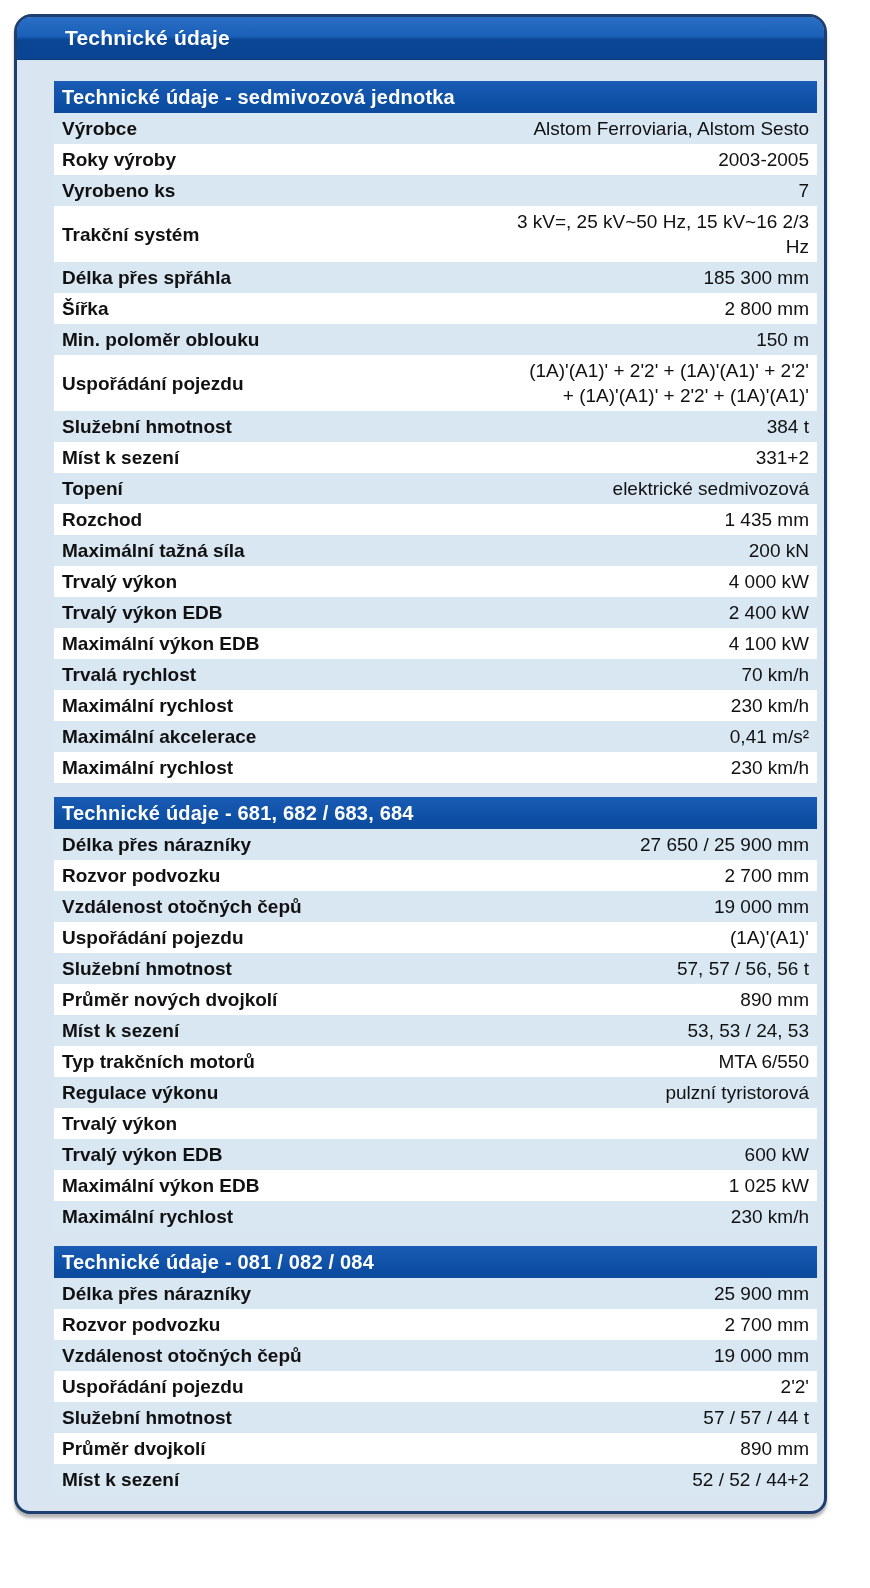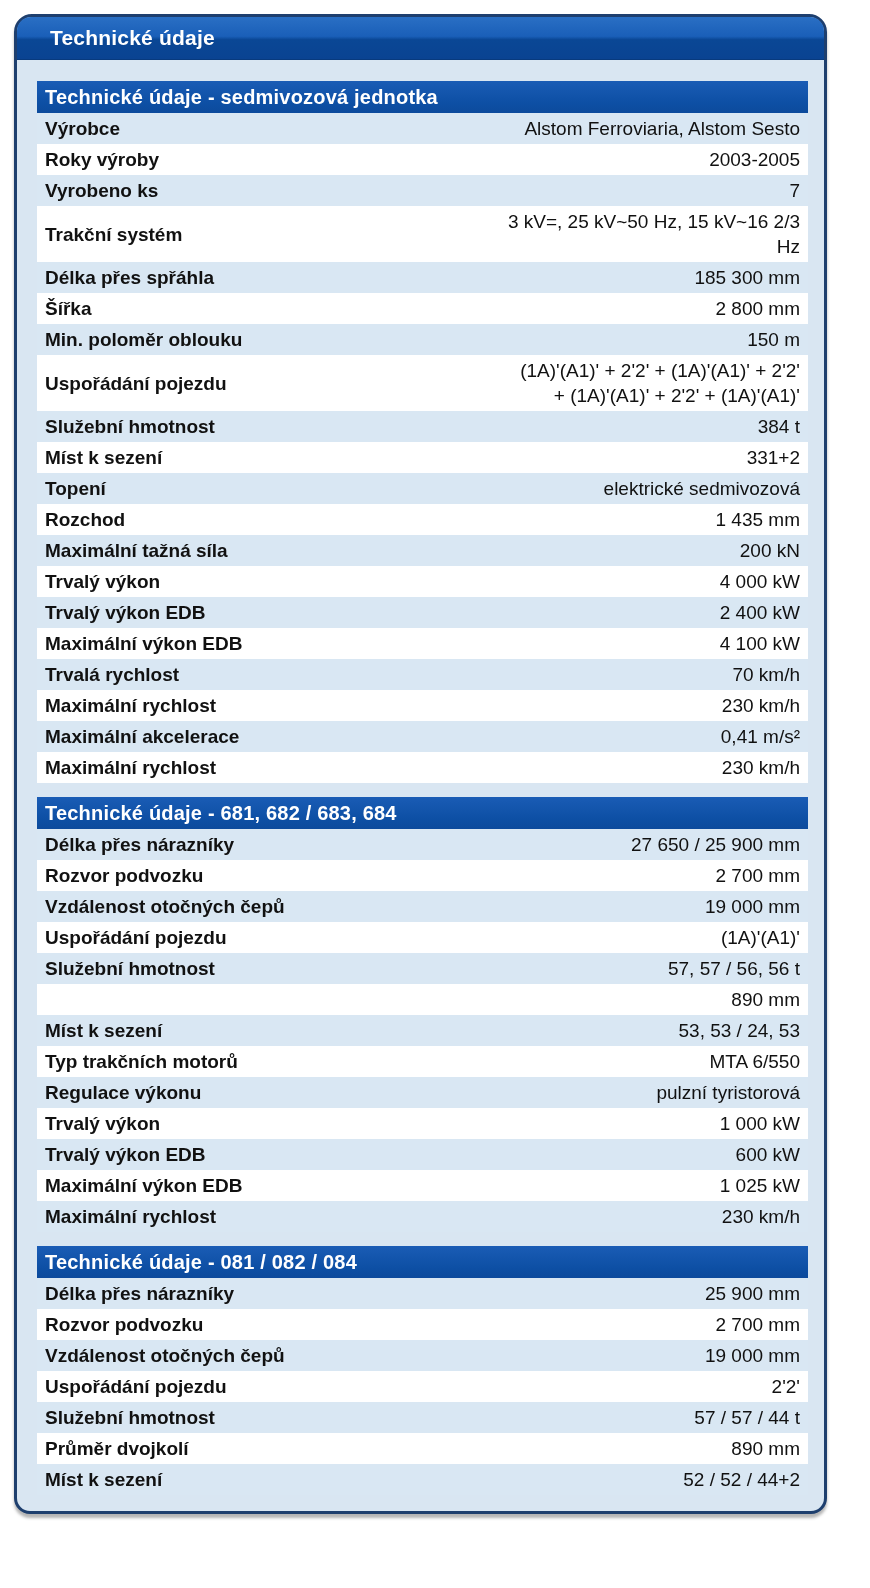--- a/index.html
+++ b/index.html
@@ -29,25 +29,26 @@
   .panel-title {
     height: 42px;
     border-radius: 14px 14px 0 0;
     background: linear-gradient(180deg, #2a6fc4 0%, #1a5fb8 46%, #0a4795 54%, #0a4392 100%);
     border-bottom: 1px solid #083a7e;
     color: #ffffff;
     font-size: 21px;
     font-weight: bold;
     display: flex;
     align-items: center;
-    padding-left: 33px;
+    padding-left: 48px;
     letter-spacing: 0.2px;
   }
   .panel-body {
-    padding: 21px 16px 16px 20px;
+    padding: 21px 7px 16px 20px;
+    margin-left: 17px;
   }
   .section + .section {
     margin-top: 14px;
   }
   .section-header {
     background: linear-gradient(180deg, #1a5cb5 0%, #0d4fa4 70%, #0c4a9c 100%);
     color: #ffffff;
     font-size: 20px;
     font-weight: bold;
     padding: 3px 8px;
@@ -193,37 +194,37 @@
               </div>
               <div class="row">
                 <div class="row-label">Uspořádání pojezdu</div>
                 <div class="row-value">(1A)'(A1)'</div>
               </div>
               <div class="row">
                 <div class="row-label">Služební hmotnost</div>
                 <div class="row-value">57, 57 / 56, 56 t</div>
               </div>
               <div class="row">
+                <div class="row-label">Průměr nových dvojkolí</div>
                 <div class="row-value">890 mm</div>
               </div>
               <div class="row">
                 <div class="row-label">Míst k sezení</div>
                 <div class="row-value">53, 53 / 24, 53</div>
               </div>
               <div class="row">
                 <div class="row-label">Typ trakčních motorů</div>
                 <div class="row-value">MTA 6/550</div>
               </div>
               <div class="row">
                 <div class="row-label">Regulace výkonu</div>
                 <div class="row-value">pulzní tyristorová</div>
               </div>
               <div class="row">
                 <div class="row-label">Trvalý výkon</div>
-                <div class="row-value">1 000 kW</div>
               </div>
               <div class="row">
                 <div class="row-label">Trvalý výkon EDB</div>
                 <div class="row-value">600 kW</div>
               </div>
               <div class="row">
                 <div class="row-label">Maximální výkon EDB</div>
                 <div class="row-value">1 025 kW</div>
               </div>
               <div class="row">

